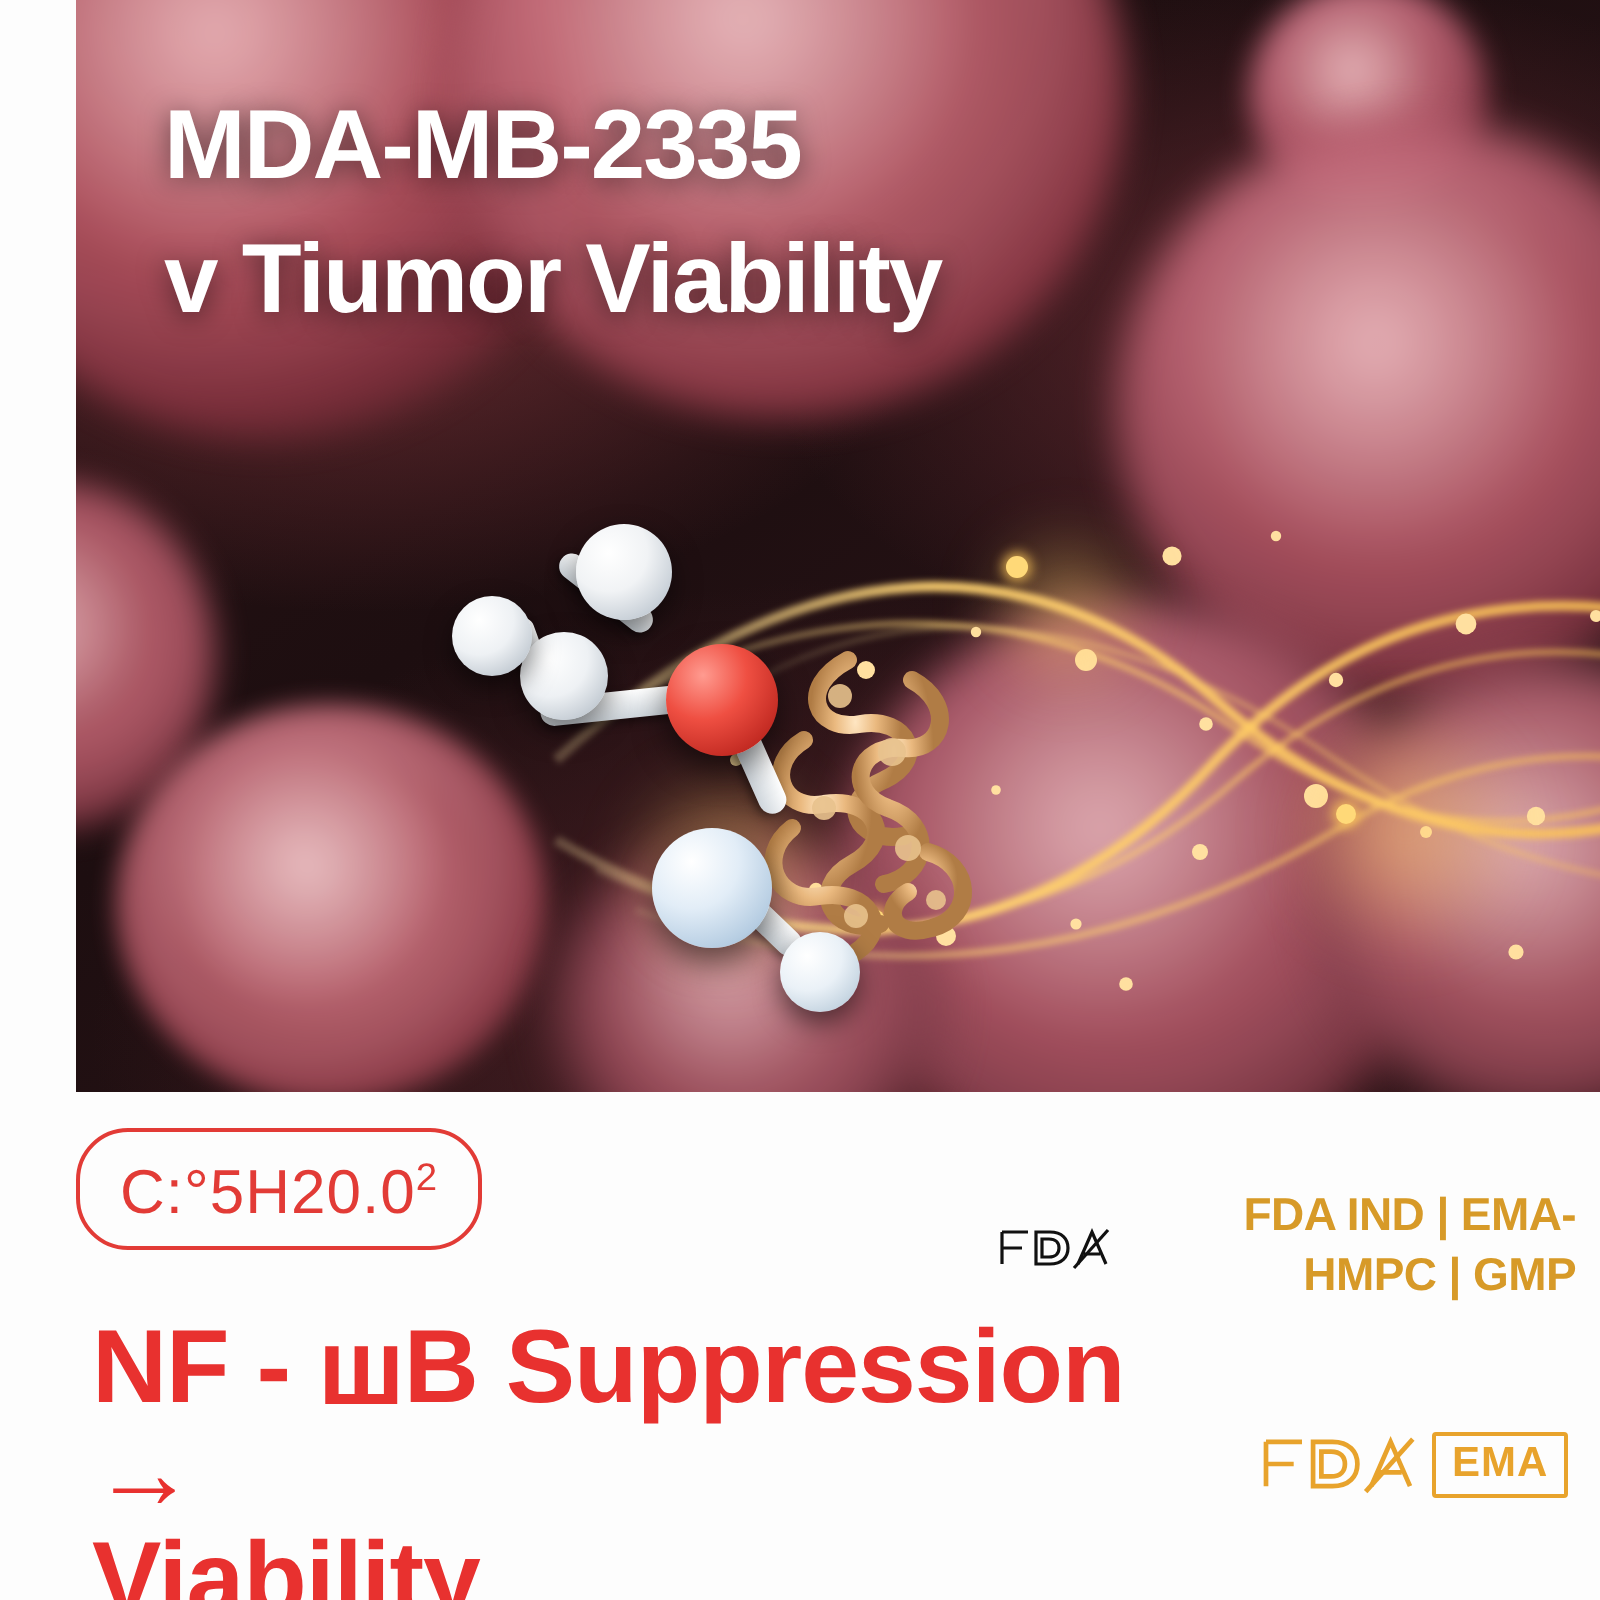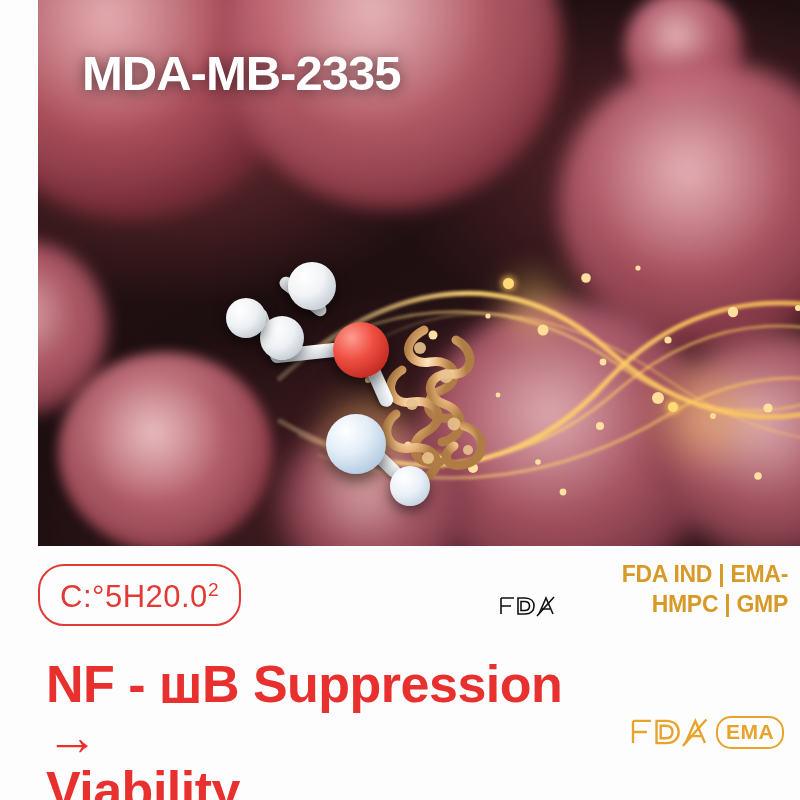--- a/index.html
+++ b/index.html
@@ -71,30 +71,30 @@
   #formula-badge{position:absolute;left:38px;top:564px;
      border:2px solid #e23b36;border-radius:26px;padding:5px 20px 8px;
      color:#e23b36;font-size:31px;font-weight:400;letter-spacing:.5px;
      line-height:38px;display:inline-block;}
   #formula-badge sup{font-size:.62em;vertical-align:super;}
 
   #mech{position:absolute;left:46px;top:658px;width:520px;
      color:#e8312f;font-weight:700;font-size:52px;line-height:53px;letter-spacing:-.5px;}
   #mech .kappa{display:inline-block;transform:scaleY(1.05);}
 
-  #reg{position:absolute;left:498px;top:559px;width:290px;display:flex;
-     align-items:flex-end;gap:11px;}
+  #reg{position:absolute;left:498px;top:592px;width:290px;display:flex;
+     align-items:center;gap:11px;}
   #reg .regtext{color:#d79a28;font-weight:700;font-size:23px;line-height:30px;
      text-align:right;flex:1;letter-spacing:-.3px;}
 
   
   .fda-black{width:58px;height:26px;flex:0 0 auto;margin-top:4px;}
   .logos{position:absolute;left:628px;top:714px;display:flex;align-items:center;gap:6px;}
   .fda-gold{width:82px;height:36px;}
-  .ema-box{border:2px solid #e8a32c;border-radius:15px;color:#e8a32c;
+  .ema-box{border:2px solid #e8a32c;border-radius:2px;color:#e8a32c;
      font-weight:700;font-size:21px;padding:2px 8px 3px;letter-spacing:.5px;}
 </style>
 </head>
 <body>
 
 <div id="poster">
 
   <div id="hero">
     <div class="bgbase"></div>
 
@@ -210,20 +210,21 @@
       <div class="atom" style="left:352px;top:466px;width:40px;height:40px;
            background:radial-gradient(circle at 34% 30%,#ffffff 0%,#eaf1f7 45%,#c2d2df 80%,#9bb0c1 100%);
            box-shadow:0 6px 13px rgba(0,0,0,.5);"></div>
       <div class="atom" style="left:188px;top:298px;width:40px;height:40px;
            background:radial-gradient(circle at 34% 30%,#ffffff 0%,#eef1f4 45%,#c2cad2 80%,#96a0a9 100%);
            box-shadow:0 6px 13px rgba(0,0,0,.5);"></div>
     </div>
 
     <div id="headline">
       <div>MDA-MB-2335</div>
+      <div>v Tiumor Viability</div>
     </div>
   </div>
 
   <div id="panel"></div>
 
   <div id="formula-badge">
     <span>C:°5H20.0</span><sup>2</sup>
   </div>
 
   <div id="mech">

